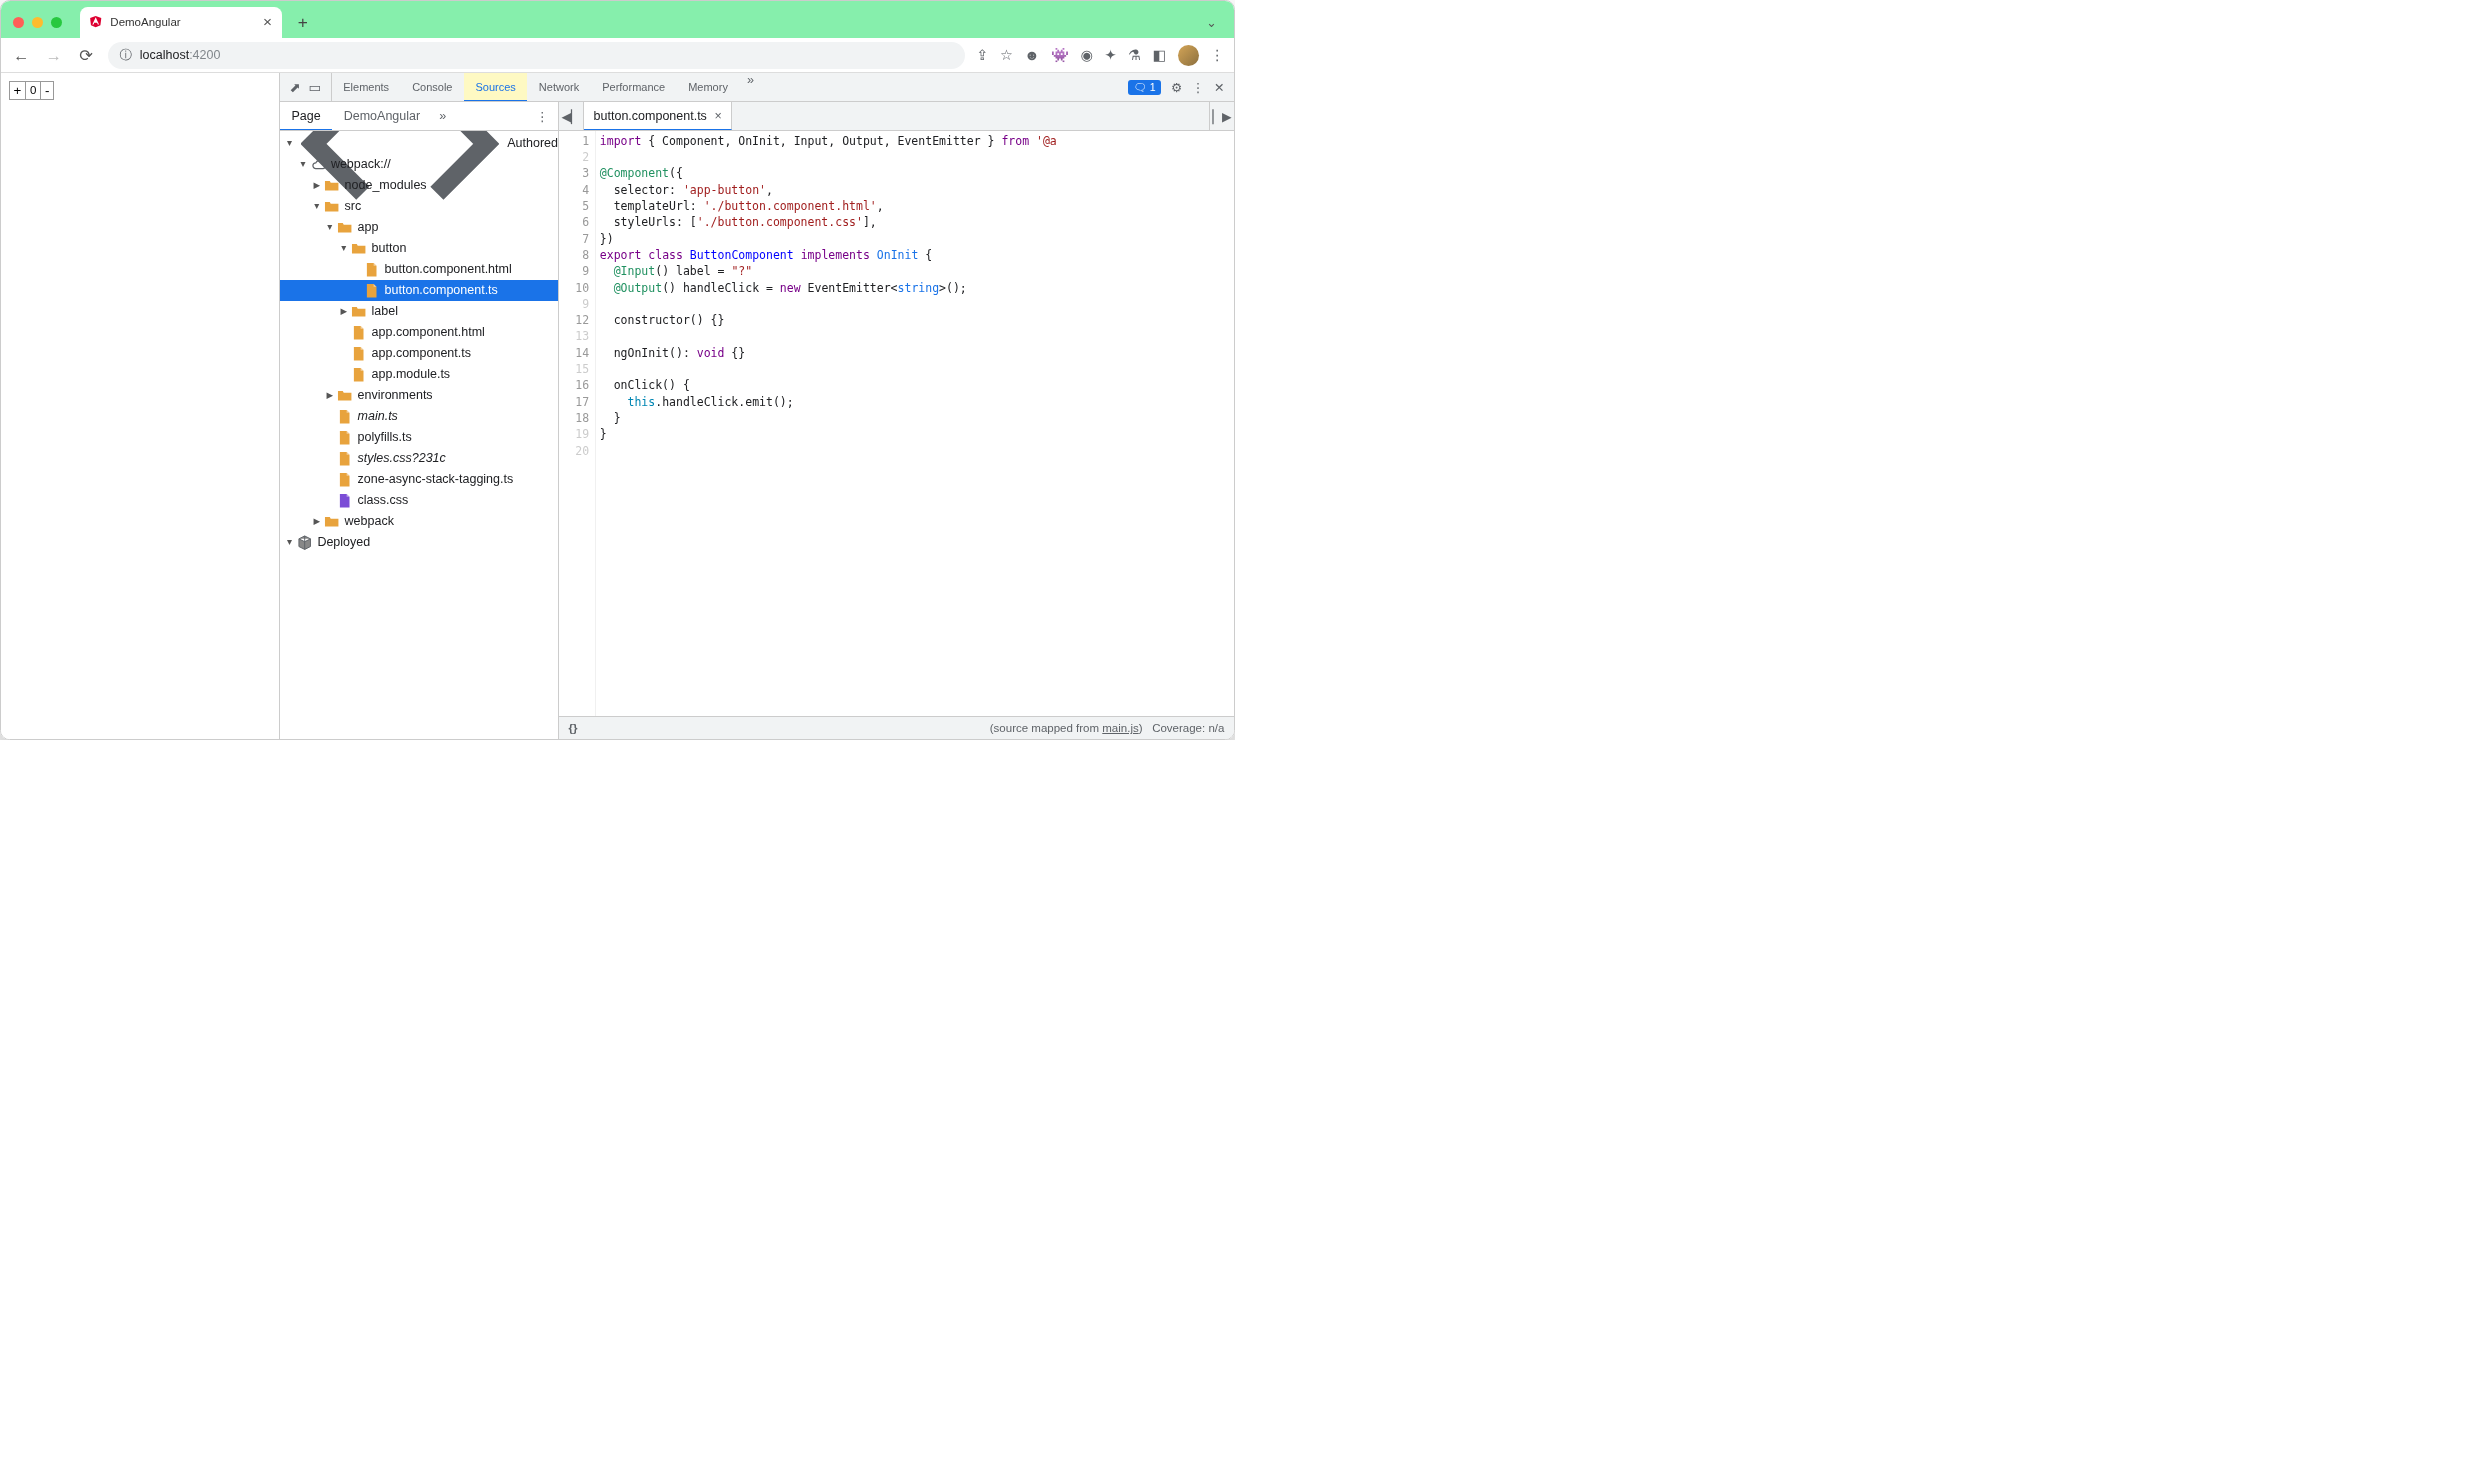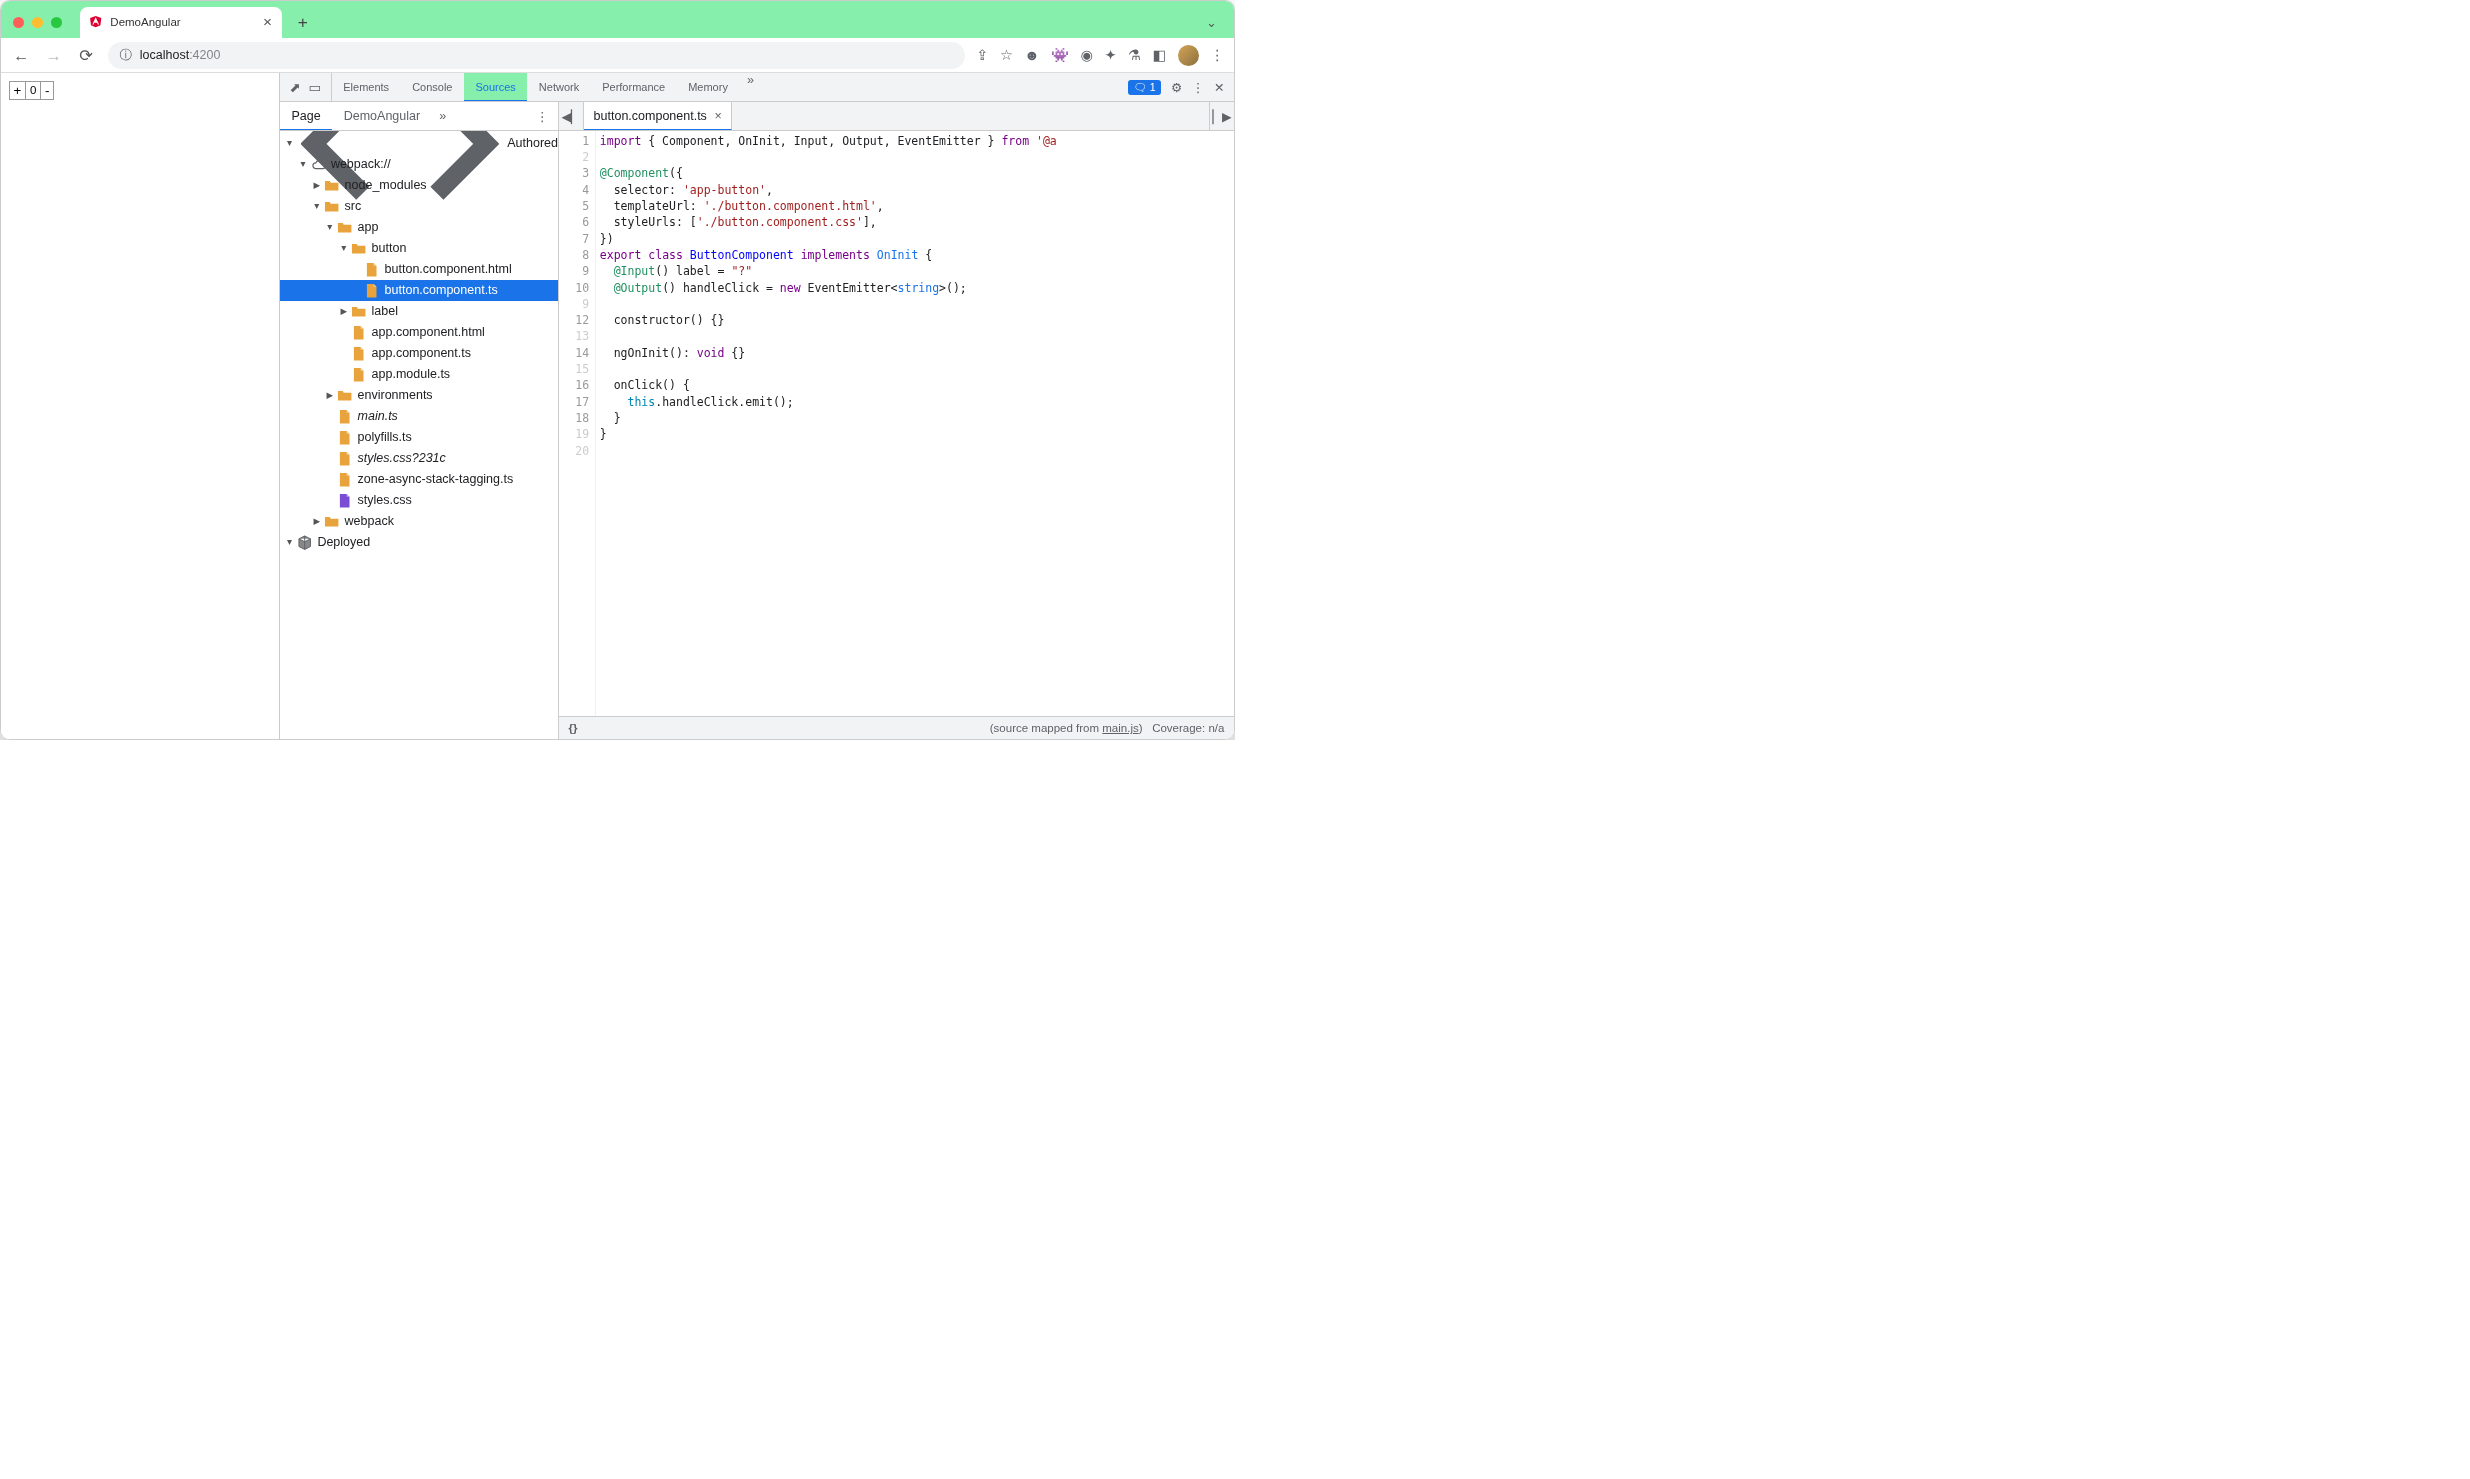--- a/index.html
+++ b/index.html
@@ -28,21 +28,21 @@
 .content-row { display:flex; flex:1; min-height:0;}
 .page-area { width:279px; background:#fff; padding:7.7px; border-right:1px solid #ccc;}
 .counter { display:inline-flex; align-items:center; border:1px solid #999; font-size:11.5px;}
 .counter span, .counter button { padding:0 3.8px; height:17.3px; display:flex; align-items:center; justify-content:center; border:none; background:#fff; }
 .counter button { cursor:pointer; border-right:1px solid #999;}
 .counter button:last-child{border-left:1px solid #999; border-right:none;}
 .devtools { flex:1; display:flex; flex-direction:column; min-width:0;}
 .dt-tabs { height:29px; border-bottom:1px solid #ccc; display:flex; align-items:stretch; background:#f1f3f4;}
 .dt-iconbar { display:flex; align-items:center; gap:7.7px; padding:0 9.6px; border-right:1px solid #ccc; color:#5f6368; font-size:13.4px;}
 .dt-tab { padding:0 11.5px; display:flex; align-items:center; color:#5f6368; cursor:pointer; font-size:11px;}
-.dt-tab.active { color:#1a73e8; border-bottom:1.9px solid #1a73e8; background:#86efac;}
+.dt-tab.active { color:#1a73e8; border-bottom:1.9px solid #1a73e8; background:#fef9c3;}
 .dt-tabs .more{padding:0 7.7px; color:#5f6368;}
 .dt-right { margin-left:auto; display:flex; align-items:center; gap:9.6px; padding:0 9.6px; color:#5f6368;}
 .issue-badge { background:#1a73e8; color:#fff; border-radius:2.9px; padding:1px 5.8px; font-size:10.6px; display:flex; align-items:center; gap:2.9px;}
 .dt-body { flex:1; display:flex; min-height:0;}
 .sources-left { width:279px; border-right:1px solid #ccc; display:flex; flex-direction:column;}
 .src-subtabs { height:29px; border-bottom:1px solid #ccc; display:flex; align-items:stretch; background:#fff;}
 .src-subtab { padding:0 11.5px; display:flex; align-items:center; color:#5f6368; cursor:pointer; font-size:12.5px;}
 .src-subtab.active { color:#202124; border-bottom:1.9px solid #1a73e8; font-weight:500;}
 .src-more { margin-left:auto; padding:0 9.6px; color:#5f6368; display:flex; align-items:center;}
 .tree { flex:1; overflow:auto; font-size:12.5px; padding:1.9px 0;}
@@ -333,21 +333,21 @@
                 <span>zone-async-stack-tagging.ts</span>
               </div>
               <div class="tree-row" style="padding-left: 44px;">
                 <span class="arrow blank">▶</span>
                 <span class="ticon file-p">
                   <svg viewBox="0 0 16 16">
                     <path d="M3 1h7l3 3v11H3z"></path>
                     <path fill="#fff" opacity=".5" d="M10 1v3h3z"></path>
                   </svg>
                 </span>
-                <span>styles.css</span>
+                <span>class.css</span>
               </div>
               <div class="tree-row" style="padding-left: 31px;">
                 <span class="arrow">▶</span>
                 <span class="ticon folder">
                   <svg viewBox="0 0 16 16">
                     <path d="M1 3h5l1 2h8v8H1z"></path>
                   </svg>
                 </span>
                 <span>webpack</span>
               </div>

